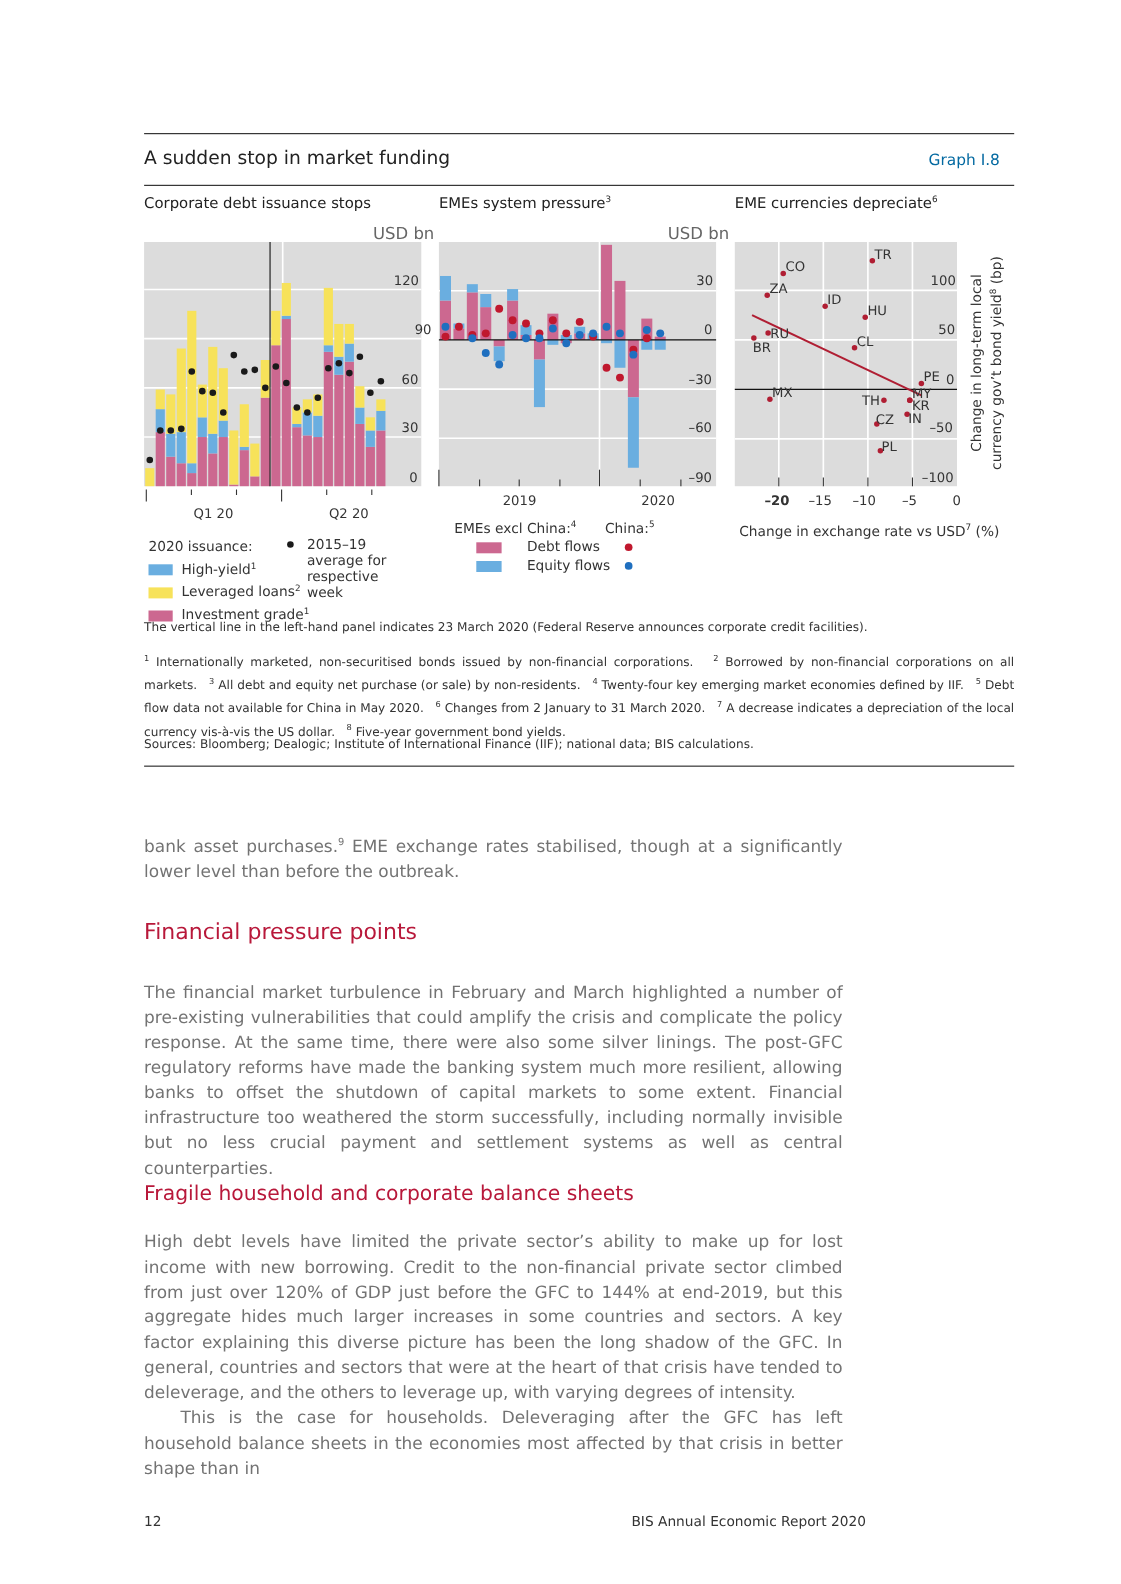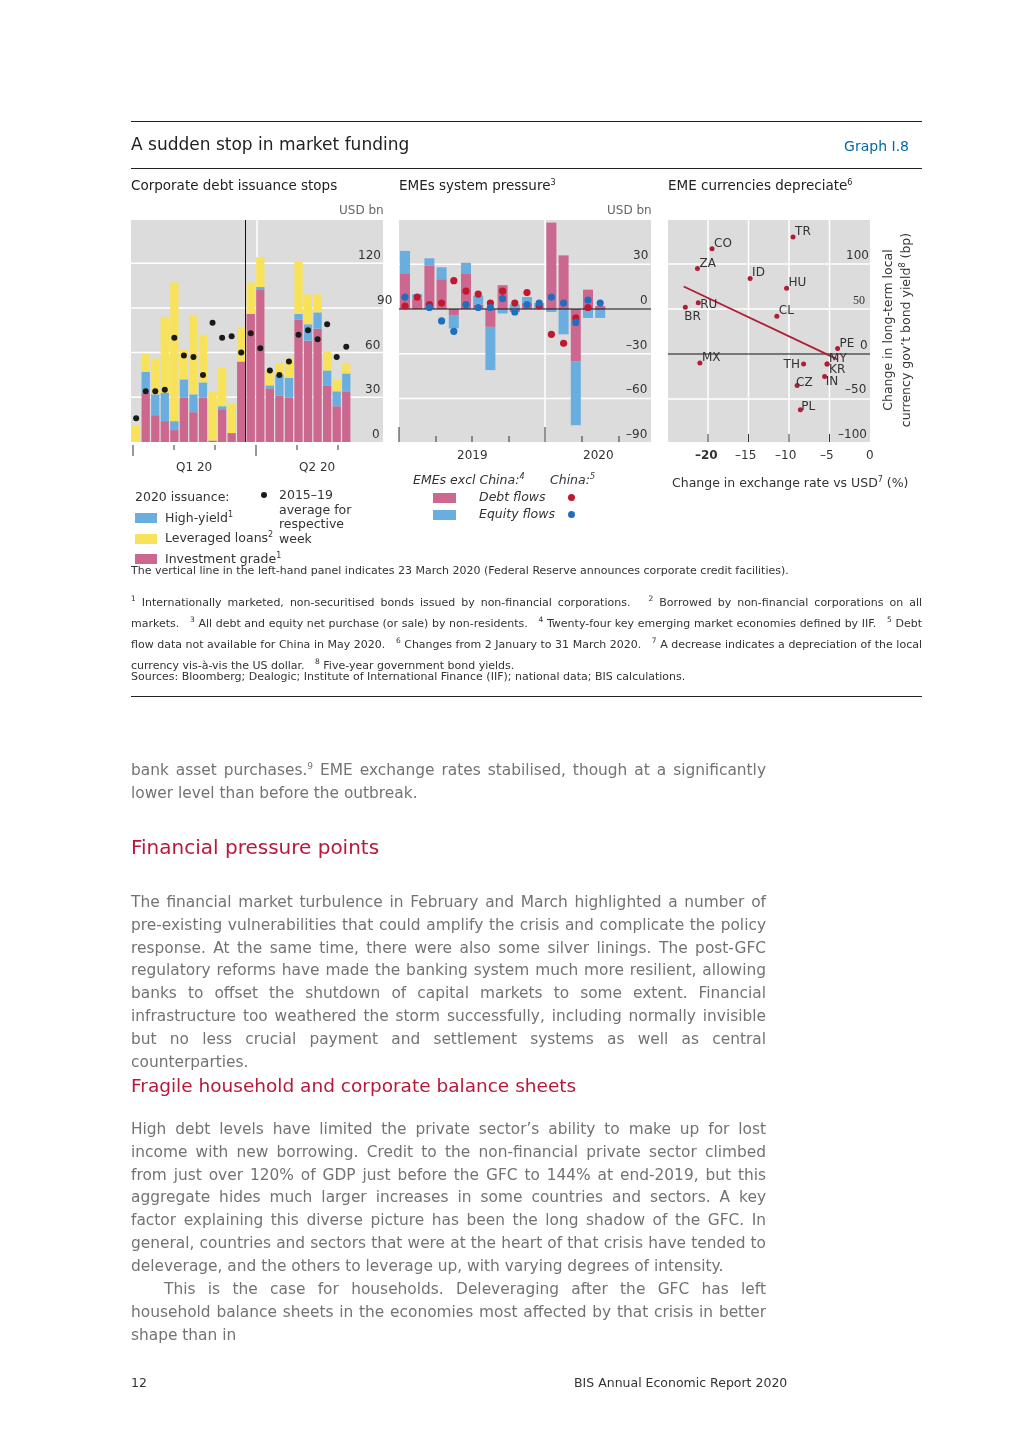--- a/index.html
+++ b/index.html
@@ -3,21 +3,21 @@
 <meta charset="utf-8">
 <style>
   html, body { margin:0; padding:0; background:#fff; }
   body { width:1019px; height:1440px; position:relative; font-family:"DejaVu Sans", sans-serif; color:#222; overflow:hidden; }
   .abs { position:absolute; }
   .rule { position:absolute; left:131px; width:791px; height:1px; background:#222; }
   .graph-title { position:absolute; left:131px; top:134px; font-size:17px; color:#222; }
   .graph-num { position:absolute; right:110px; top:138px; font-size:14px; color:#0369a1; }
   .panel-title { position:absolute; top:177px; font-size:13.5px; color:#222; }
   .panel-title sup { font-size:8px; }
-  .unit { position:absolute; font-size:12px; color:#666; }
+  .unit { position:absolute; font-size:15px; color:#666; }
   .tick-lbl { position:absolute; font-size:12px; color:#333; }
   .legend { position:absolute; font-size:12.5px; color:#333; }
   .swatch { display:inline-block; width:22px; height:10px; vertical-align:middle; margin-right:8px; }
   .note { position:absolute; left:131px; width:791px; font-size:11px; color:#333; line-height:17.5px; text-align:justify; }
   .note sup { font-size:7.5px; }
   .body-text { position:absolute; left:131px; width:635px; font-size:15.4px; line-height:22.8px; color:#737373; text-align:justify; }
   .body-text sup { font-size:9px; }
   .h2 { position:absolute; left:131px; font-size:20px; color:#b8183a; }
   .h3 { position:absolute; left:131px; font-size:18.5px; color:#b8183a; }
   .footer { position:absolute; top:1375px; font-size:12.5px; color:#333; }
@@ -293,33 +293,33 @@
 </div>
 
 <div class="tick-lbl" style="left:633px; top:248px;">30</div>
 <div class="tick-lbl" style="left:640px; top:293px;">0</div>
 <div class="tick-lbl" style="left:626px; top:338px;">–30</div>
 <div class="tick-lbl" style="left:626px; top:382px;">–60</div>
 <div class="tick-lbl" style="left:626px; top:427px;">–90</div>
 <div class="tick-lbl" style="left:457px; top:448px;">2019</div>
 <div class="tick-lbl" style="left:583px; top:448px;">2020</div>
 
-<div class="legend" style="left:413px; top:472px; width:200px; height:60px;font-style:italic;">
+<div class="legend" style="left:413px; top:472px; width:200px; height:60px;">
   <div style="position:absolute; left:0; top:0;"><span>EMEs excl China:</span><sup style="font-size:8px">4</sup></div>
   <div style="position:absolute; left:137px; top:0;"><span>China:</span><sup style="font-size:8px">5</sup></div>
   <span style="position:absolute; left:20px; top:21px; width:23px; height:10px; background:#cc6890;"></span>
   <span style="position:absolute; left:66px; top:17px;">Debt flows</span>
   <span style="position:absolute; left:155px; top:22px; width:7px; height:7px; border-radius:50%; background:#c0182e;"></span>
   <span style="position:absolute; left:20px; top:38px; width:23px; height:10px; background:#6aaee0;"></span>
   <span style="position:absolute; left:66px; top:34px;">Equity flows</span>
   <span style="position:absolute; left:155px; top:39px; width:7px; height:7px; border-radius:50%; background:#1f6fbf;"></span>
 </div>
 
 <div class="tick-lbl" style="left:846px; top:248px;">100</div>
-<div class="tick-lbl" style="left:853px; top:293px;font-family:Liberation Serif, serif;">50</div>
+<div class="tick-lbl" style="left:853px; top:293px;">50</div>
 <div class="tick-lbl" style="left:860px; top:338px;">0</div>
 <div class="tick-lbl" style="left:845px; top:382px;">–50</div>
 <div class="tick-lbl" style="left:838px; top:427px;">–100</div>
 <div class="tick-lbl" style="left:695px; top:448px;font-weight:bold;">–20</div>
 <div class="tick-lbl" style="left:735px; top:448px;">–15</div>
 <div class="tick-lbl" style="left:775px; top:448px;">–10</div>
 <div class="tick-lbl" style="left:820px; top:448px;">–5</div>
 <div class="tick-lbl" style="left:866px; top:448px;">0</div>
 <div class="legend" style="left:672px; top:475px; font-size:12.5px;"><span>Change in exchange rate vs USD</span><sup style="font-size:8px">7</sup><span> (%)</span></div>
 <div style="position:absolute; left:880px; top:430px; width:200px; transform:rotate(-90deg); transform-origin:0 0; font-size:12.5px; color:#333; line-height:15px; text-align:center;">

